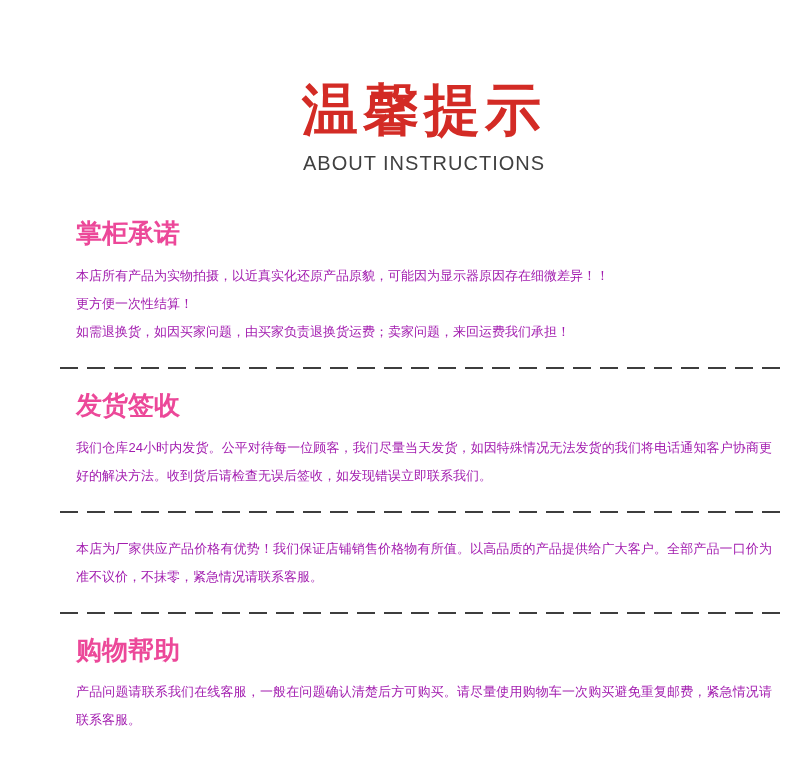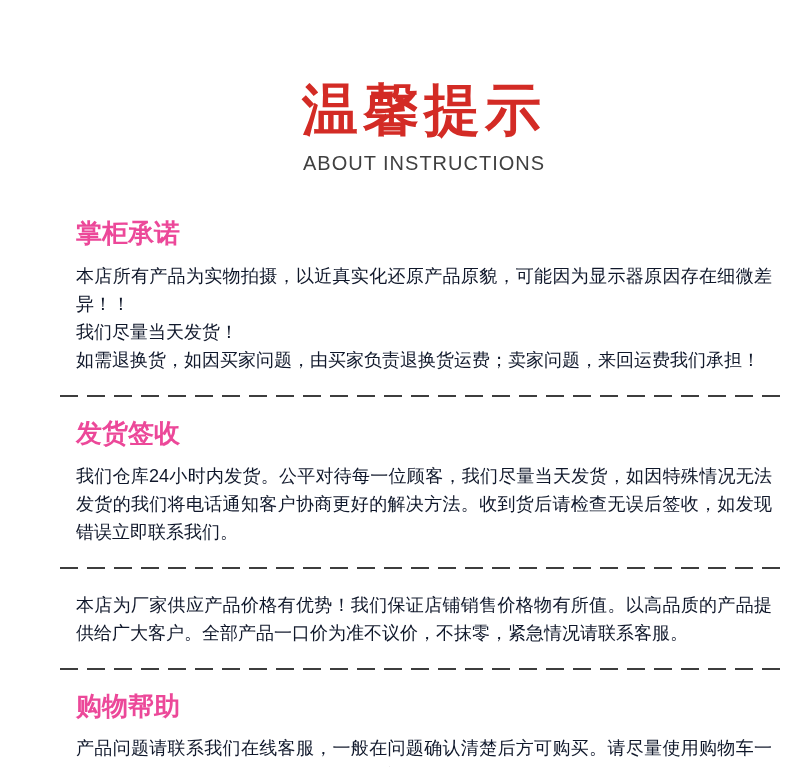--- a/index.html
+++ b/index.html
@@ -38,23 +38,23 @@
     font-size: 26px;
     font-weight: 900;
     color: #ec4899;
     line-height: 1.1;
   }
   .section:first-of-type .section-heading {
     margin-top: 44px;
   }
   .section-body {
     margin-top: 14px;
-    font-size: 18px;
+    font-size: 13px;
     line-height: 28px;
-    color: #0f172a;
+    color: #a21caf;
     text-align: justify;
   }
   .section-body p { margin: 0; }
   .divider {
     height: 2px;
     margin: 21px 0 22px 0;
     background: repeating-linear-gradient(
       to right,
       #3d3d3d 0px, #3d3d3d 18px,
       transparent 18px, transparent 27px
@@ -70,21 +70,21 @@
     <div class="title" style="color: rgb(211, 43, 37);">温馨提示</div>
     <div class="subtitle">ABOUT INSTRUCTIONS</div>
   </div>
 
   <div class="content">
 
     <div class="section">
       <div class="section-heading">掌柜承诺</div>
       <div class="section-body">
         <p>本店所有产品为实物拍摄，以近真实化还原产品原貌，可能因为显示器原因存在细微差异！！</p>
-        <p>我们尽量当天发货！</p>
+        <p>更方便一次性结算！</p>
         <p>如需退换货，如因买家问题，由买家负责退换货运费；卖家问题，来回运费我们承担！</p>
       </div>
     </div>
 
     <div class="divider"></div>
 
     <div class="section">
       <div class="section-heading">发货签收</div>
       <div class="section-body">
         <p>我们仓库24小时内发货。公平对待每一位顾客，我们尽量当天发货，如因特殊情况无法发货的我们将电话通知客户协商更好的解决方法。收到货后请检查无误后签收，如发现错误立即联系我们。</p>

